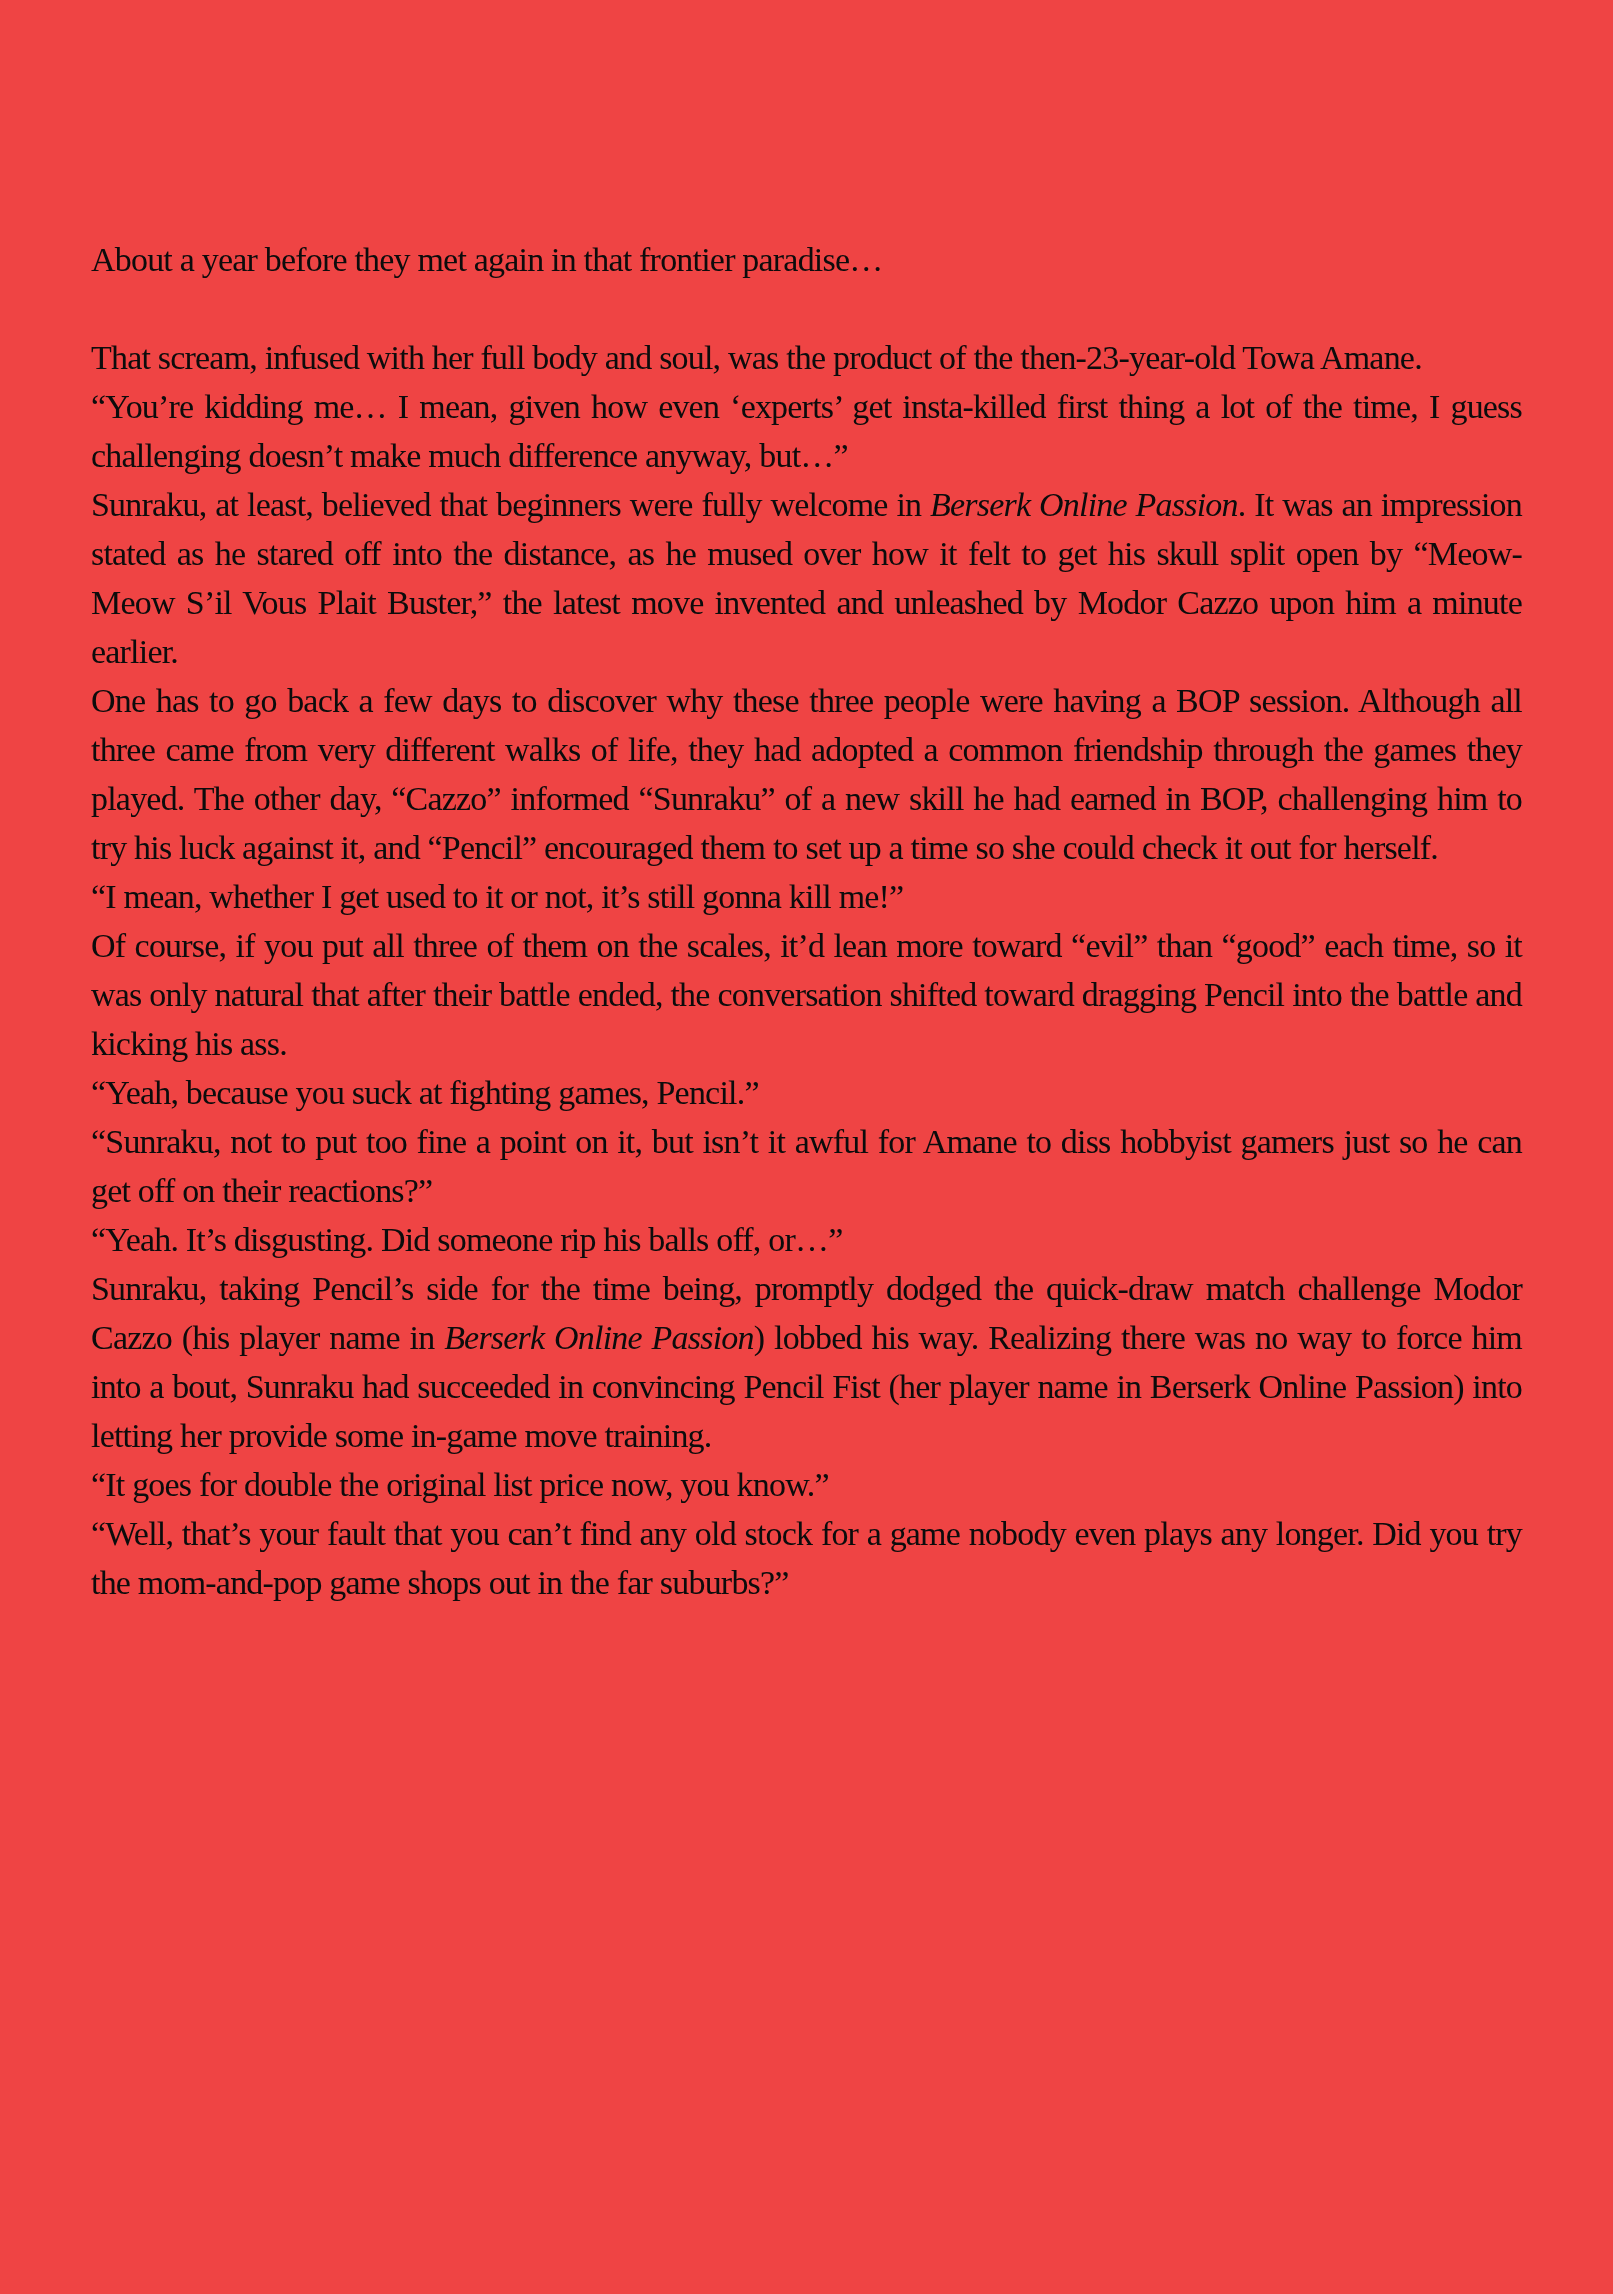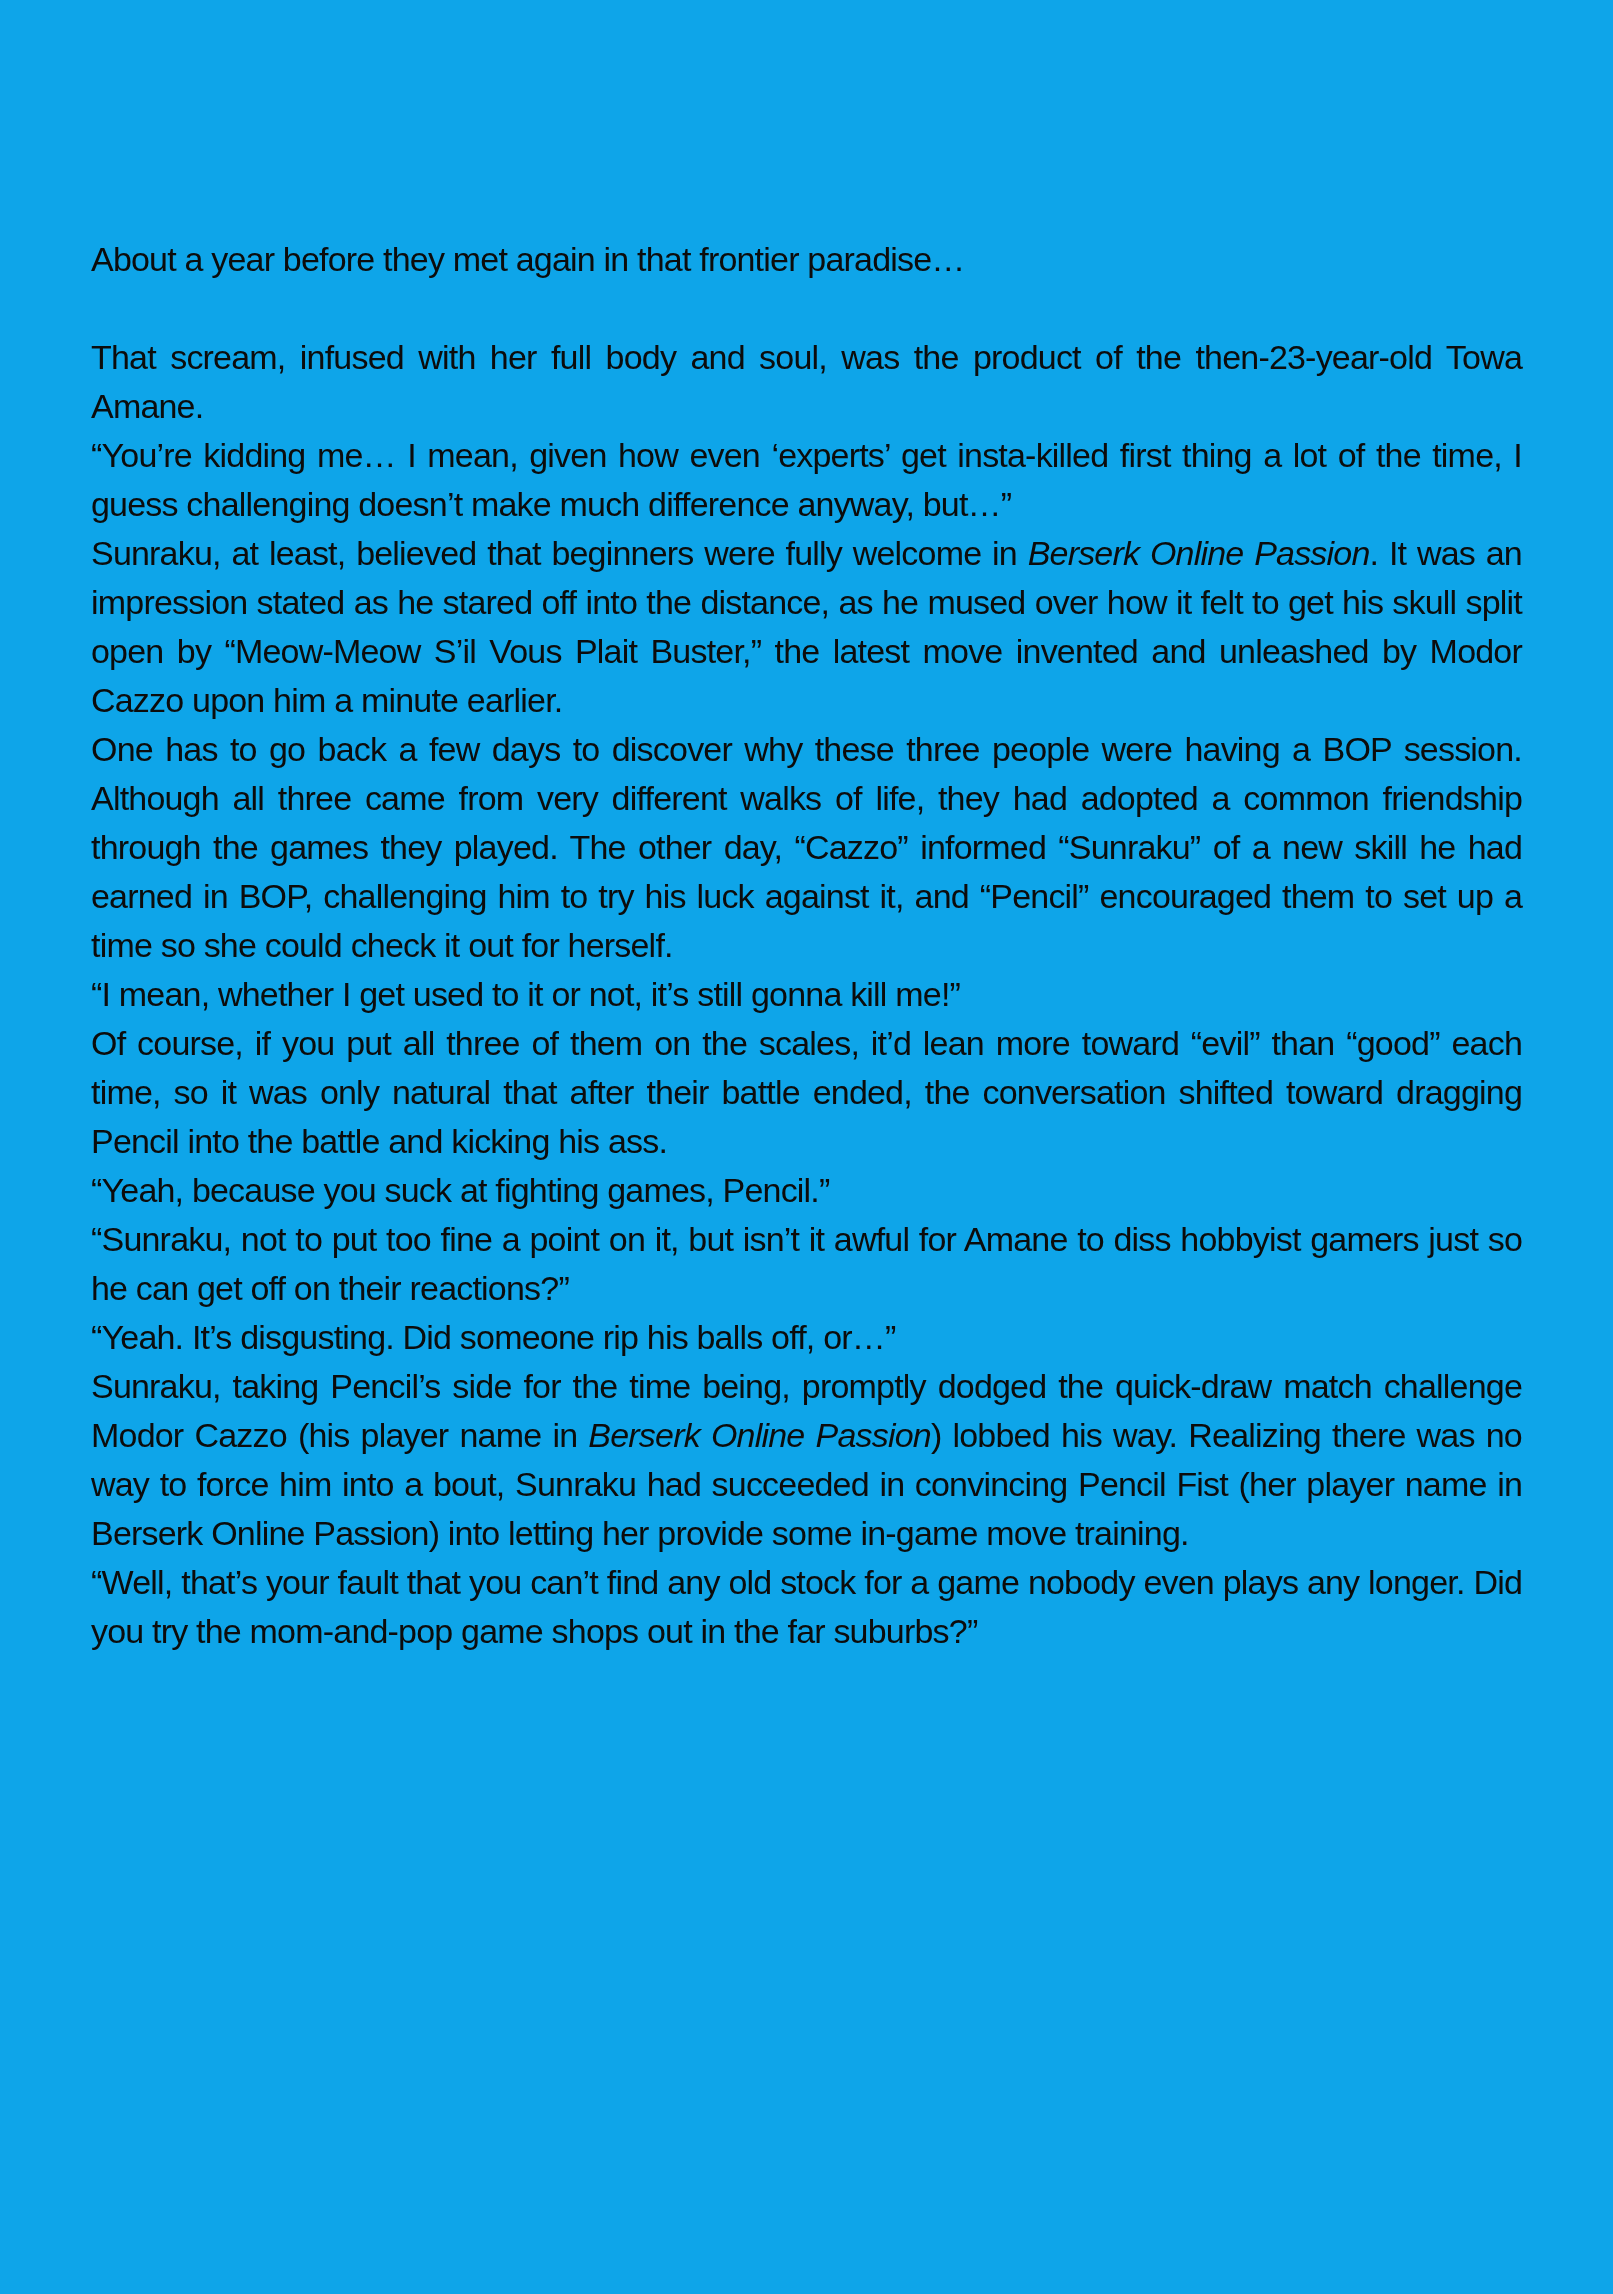--- a/index.html
+++ b/index.html
@@ -11,21 +11,22 @@
     height: 2294px;
     background: #ffffff;
     font-family: "Liberation Sans", sans-serif;
     color: #0c0c0c;
     overflow: hidden;
     position: relative;
   }
   .page {
     position: absolute;
     inset: 0;
-    background: #0ea5e9;
+    background: #ef4444;
+    font-family: Liberation Serif, serif;
   }
   .page-text {
     position: absolute;
     left: 91px;
     right: 92px;
     top: 235px;
     font-size: 34px;
     line-height: 49px;
     letter-spacing: -0.8px;
     text-align: justify;
@@ -51,16 +52,17 @@
       <p><span>That scream, infused with her full body and soul, was the product of the then-23-year-old Towa Amane.</span></p>
       <p><span>“You’re kidding me… I mean, given how even ‘experts’ get insta-killed first thing a lot of the time, I guess challenging doesn’t make much difference anyway, but…”</span></p>
       <p><span>Sunraku, at least, believed that beginners were fully welcome in </span><em>Berserk Online Passion</em><span>. It was an impression stated as he stared off into the distance, as he mused over how it felt to get his skull split open by “Meow-Meow S’il Vous Plait Buster,” the latest move invented and unleashed by Modor Cazzo upon him a minute earlier.</span></p>
       <p><span>One has to go back a few days to discover why these three people were having a BOP session. Although all three came from very different walks of life, they had adopted a common friendship through the games they played. The other day, “Cazzo” informed “Sunraku” of a new skill he had earned in BOP, challenging him to try his luck against it, and “Pencil” encouraged them to set up a time so she could check it out for herself.</span></p>
       <p><span>“I mean, whether I get used to it or not, it’s still gonna kill me!”</span></p>
       <p><span>Of course, if you put all three of them on the scales, it’d lean more toward “evil” than “good” each time, so it was only natural that after their battle ended, the conversation shifted toward dragging Pencil into the battle and kicking his ass.</span></p>
       <p><span>“Yeah, because you suck at fighting games, Pencil.”</span></p>
       <p><span>“Sunraku, not to put too fine a point on it, but isn’t it awful for Amane to diss hobbyist gamers just so he can get off on their reactions?”</span></p>
       <p><span>“Yeah. It’s disgusting. Did someone rip his balls off, or…”</span></p>
       <p><span>Sunraku, taking Pencil’s side for the time being, promptly dodged the quick-draw match challenge Modor Cazzo (his player name in </span><em>Berserk Online Passion</em><span>) lobbed his way. Realizing there was no way to force him into a bout, Sunraku had succeeded in convincing Pencil Fist (her player name in Berserk Online Passion) into letting her provide some in-game move training.</span></p>
+      <p><span>“It goes for double the original list price now, you know.”</span></p>
       <p><span>“Well, that’s your fault that you can’t find any old stock for a game nobody even plays any longer. Did you try the mom-and-pop game shops out in the far suburbs?”</span></p>
     </main>
 </div>
 
 
 </body></html>

